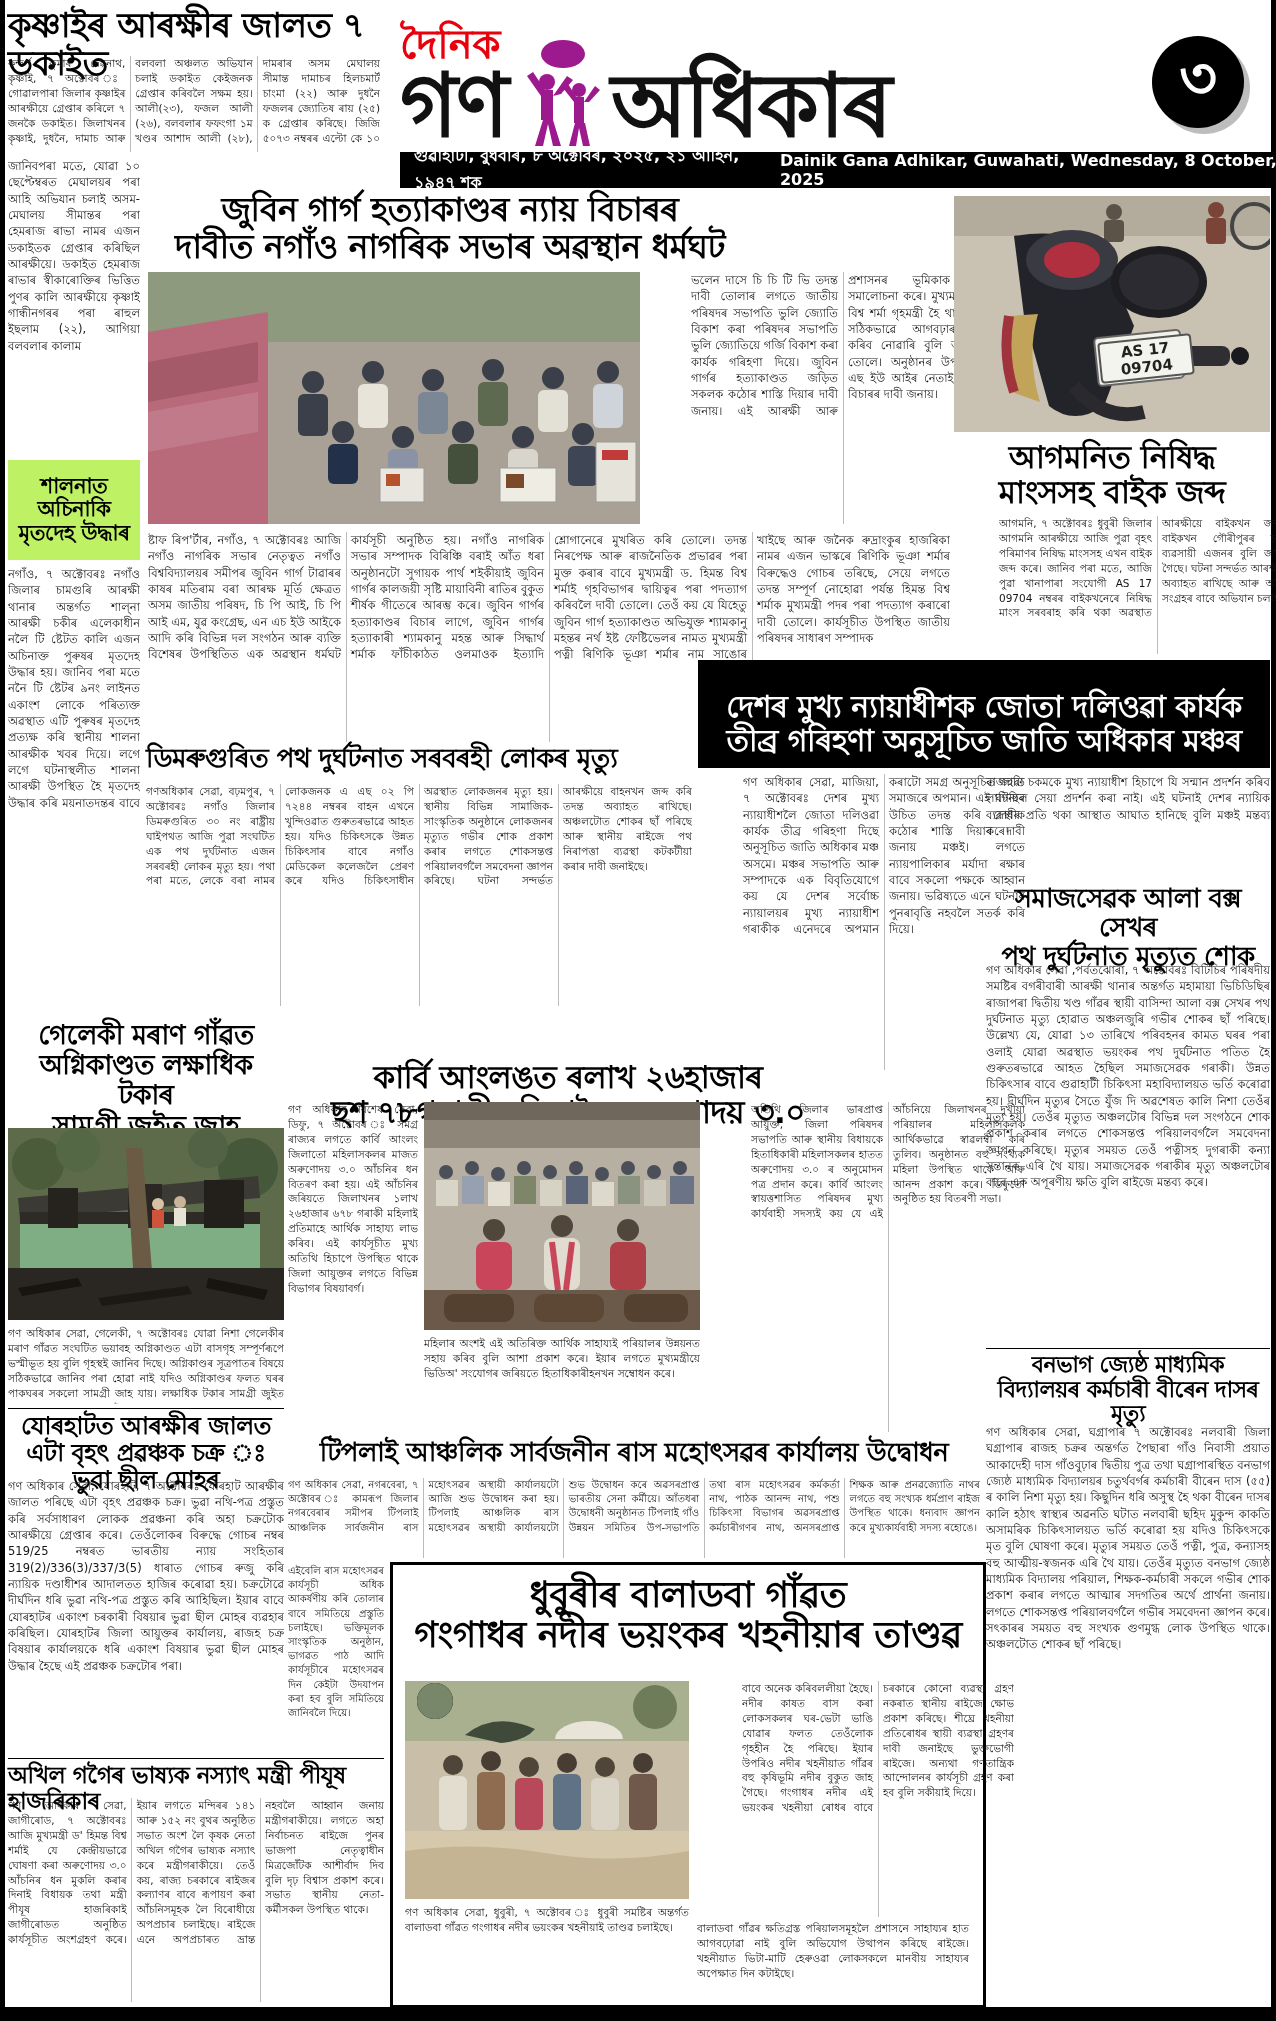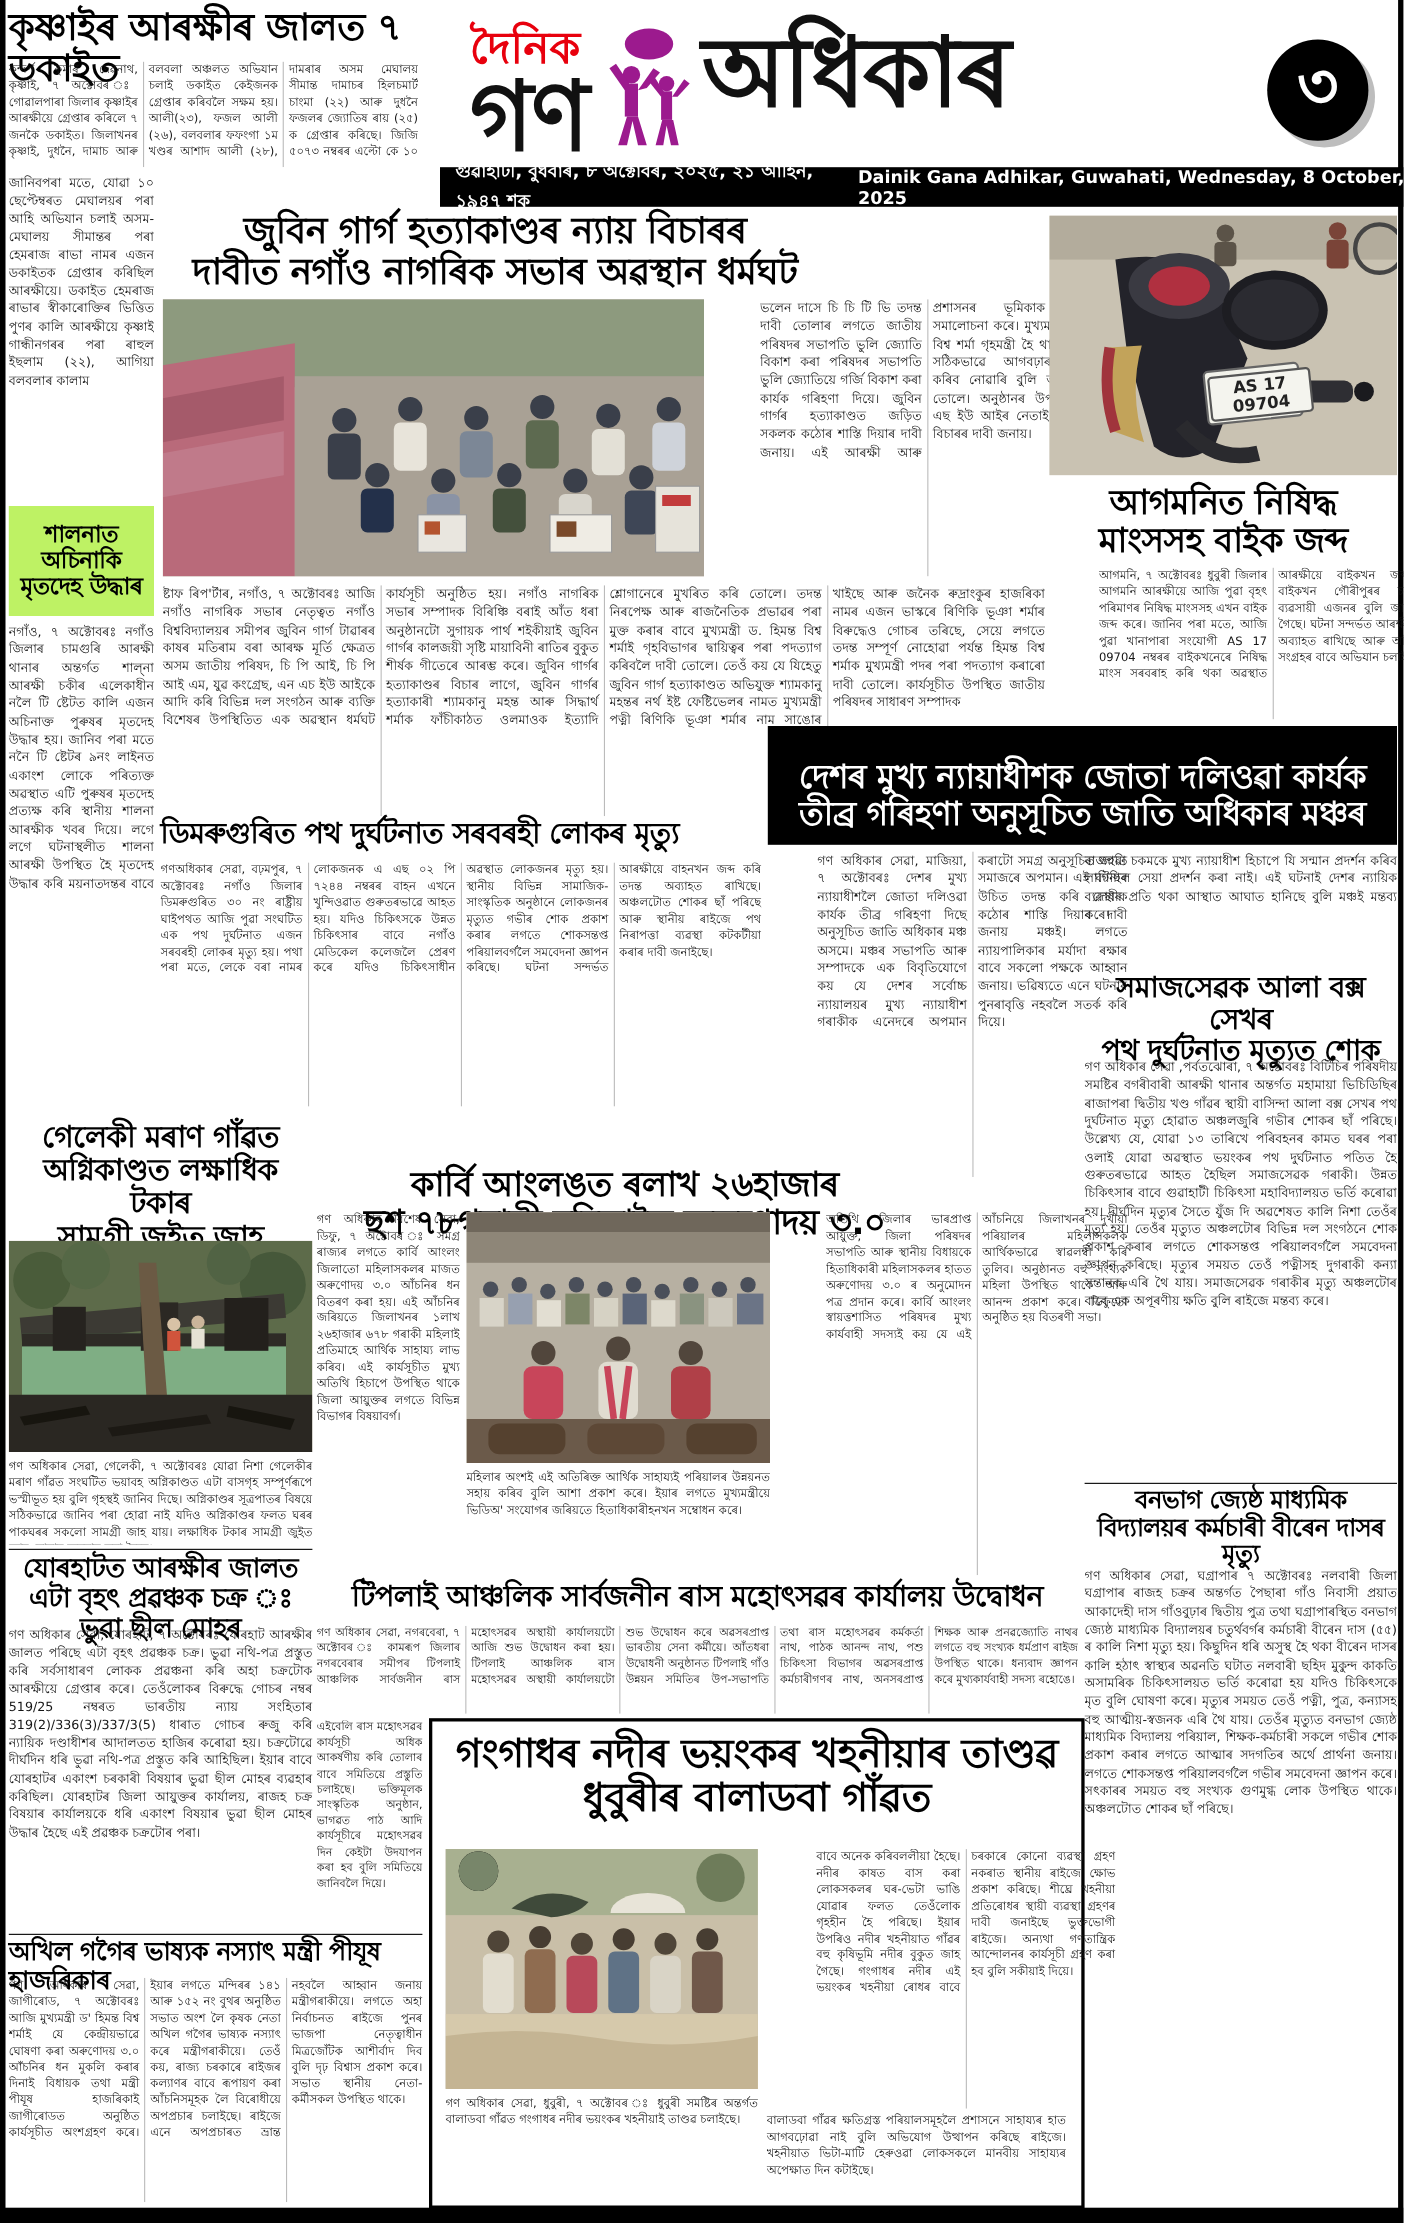--- a/index.html
+++ b/index.html
@@ -42,21 +42,21 @@
 <div class="page">
   <div class="edge-left"></div>
   <div class="edge-right"></div>
   <div class="edge-bottom"></div>
 
   <div class="abs hl" style="left:8px;top:6px;width:372px;font-size:34px;">কৃষ্ণাইৰ আৰক্ষীৰ জালত ৭ ডকাইত</div>
   <div class="abs body-txt cols3" style="left:8px;top:56px;width:372px;height:96px;font-size:10.5px;">কন্দৰ্প কুমাৰ দেৱনাথ, কৃষ্ণাই, ৭ অক্টোবৰ ঃ গোৱালপাৰা জিলাৰ কৃষ্ণাইৰ আৰক্ষীয়ে গ্ৰেপ্তাৰ কৰিলে ৭ জনকৈ ডকাইত। জিলাখনৰ কৃষ্ণাই, দুধনৈ, দামাচ আৰু বলবলা অঞ্চলত অভিযান চলাই ডকাইত কেইজনক গ্ৰেপ্তাৰ কৰিবলৈ সক্ষম হয়। আলী(২৩), ফজল আলী (২৬), বলবলাৰ ফফংগা ১ম খণ্ডৰ আশাদ আলী (২৮), দামৰাৰ অসম মেঘালয় সীমান্ত দামাচৰ হিলচমাৰ্ট চাংমা (২২) আৰু দুধনৈ ফজলৰ জ্যোতিষ ৰায় (২৫) ক গ্ৰেপ্তাৰ কৰিছে। জিজি ৫০৭৩ নম্বৰৰ এল্টো কে ১০ বাহন আৰু কিছু ৰবৰ উদ্ধাৰ কৰিছে। ডকাইত কেইজনৰ বিৰুদ্ধে ইতিমধ্যে আৰক্ষীয়ে Krishnai PS Case No. 52/2025 U/S-126 (2)/115 (2)/309 (4)/140 (4) BNS ধাৰাত গোচৰ ৰুজু কৰি গ্ৰেপ্তাৰ কৰিছে।</div>
   <div class="abs body-txt" style="left:8px;top:158px;width:132px;height:296px;">জানিবপৰা মতে, যোৱা ১০ ছেপ্টেম্বৰত মেঘালয়ৰ পৰা আহি অভিযান চলাই অসম-মেঘালয় সীমান্তৰ পৰা হেমৰাজ ৰাভা নামৰ এজন ডকাইতক গ্ৰেপ্তাৰ কৰিছিল আৰক্ষীয়ে। ডকাইত হেমৰাজ ৰাভাৰ স্বীকাৰোক্তিৰ ভিত্তিত পুণৰ কালি আৰক্ষীয়ে কৃষ্ণাই গান্ধীনগৰৰ পৰা ৰাহুল ইছলাম (২২), আগিয়া বলবলাৰ কালাম</div>
 
   <div class="abs" style="left:400px;top:4px;width:600px;height:144px;display:flex;align-items:flex-end;">
-    <div style="display:flex;gap:10px;margin-left:27px;">
+    <div style="display:flex;align-items:flex-end;gap:10px;">
       <div>
         <div class="masthead-daily">দৈনিক</div>
         <div class="masthead-title">গণ</div>
       </div>
       <span style="display:inline-block;width:84px;height:110px;">
         <svg viewBox="0 0 84 110">
           <ellipse cx="46" cy="16" rx="22" ry="14" fill="#9c1a8e"></ellipse>
           <circle cx="30" cy="44" r="8" fill="#9c1a8e"></circle>
           <rect x="24" y="52" width="12" height="30" fill="#9c1a8e"></rect>
           <path d="M24 58 L10 38 L16 34 L28 52 Z" fill="#9c1a8e"></path>
@@ -277,22 +277,22 @@
     <div>এটা বৃহৎ প্ৰৱঞ্চক চক্ৰ ঃ ভুৱা ছীল মোহৰ</div>
   </div>
   <div class="abs body-txt" style="left:8px;top:1478px;width:276px;height:272px;">গণ অধিকাৰ সেৱা, যোৰহাট, ৭ অক্টোবৰঃ যোৰহাট আৰক্ষীৰ জালত পৰিছে এটা বৃহৎ প্ৰৱঞ্চক চক্ৰ। ভুৱা নথি-পত্ৰ প্ৰস্তুত কৰি সৰ্বসাধাৰণ লোকক প্ৰৱঞ্চনা কৰি অহা চক্ৰটোক আৰক্ষীয়ে গ্ৰেপ্তাৰ কৰে। তেওঁলোকৰ বিৰুদ্ধে গোচৰ নম্বৰ 519/25 নম্বৰত ভাৰতীয় ন্যায় সংহিতাৰ 319(2)/336(3)/337/3(5) ধাৰাত গোচৰ ৰুজু কৰি ন্যায়িক দণ্ডাধীশৰ আদালতত হাজিৰ কৰোৱা হয়। চক্ৰটোৱে দীৰ্ঘদিন ধৰি ভুৱা নথি-পত্ৰ প্ৰস্তুত কৰি আহিছিল। ইয়াৰ বাবে যোৰহাটৰ একাংশ চৰকাৰী বিষয়াৰ ভুৱা ছীল মোহৰ ব্যৱহাৰ কৰিছিল। যোৰহাটৰ জিলা আয়ুক্তৰ কাৰ্যালয়, ৰাজহ চক্ৰ বিষয়াৰ কাৰ্যালয়কে ধৰি একাংশ বিষয়াৰ ভুৱা ছীল মোহৰ উদ্ধাৰ হৈছে এই প্ৰৱঞ্চক চক্ৰটোৰ পৰা।</div>
 
   <div class="abs hl center" style="left:288px;top:1438px;width:692px;font-size:26px;">টিপলাই আঞ্চলিক সাৰ্বজনীন ৰাস মহোৎসৱৰ কাৰ্যালয় উদ্বোধন</div>
   <div class="abs body-txt cols5" style="left:288px;top:1478px;width:692px;height:80px;font-size:10px;">গণ অধিকাৰ সেৱা, নগৰবেৰা, ৭ অক্টোবৰ ঃ কামৰূপ জিলাৰ নগৰবেৰাৰ সমীপৰ টিপলাই আঞ্চলিক সাৰ্বজনীন ৰাস মহোৎসৱৰ অস্থায়ী কাৰ্যালয়টো আজি শুভ উদ্বোধন কৰা হয়। টিপলাই আঞ্চলিক ৰাস মহোৎসৱৰ অস্থায়ী কাৰ্যালয়টো শুভ উদ্বোধন কৰে অৱসৰপ্ৰাপ্ত ভাৰতীয় সেনা কৰ্মীয়ে। আঁতধৰা উদ্বোধনী অনুষ্ঠানত টিপলাই গাঁও উন্নয়ন সমিতিৰ উপ-সভাপতি তথা ৰাস মহোৎসৱৰ কৰ্মকৰ্তা নাথ, পাঠক আনন্দ নাথ, পশু চিকিৎসা বিভাগৰ অৱসৰপ্ৰাপ্ত কৰ্মচাৰীগণৰ নাথ, অনসৰপ্ৰাপ্ত শিক্ষক আৰু প্ৰনৱজ্যোতি নাথৰ লগতে বহু সংখ্যক ধৰ্মপ্ৰাণ ৰাইজ উপস্থিত থাকে। ধন্যবাদ জ্ঞাপন কৰে মুখ্যকাৰ্যবাহী সদস্য ৰহোঙে।</div>
   <div class="abs body-txt" style="left:288px;top:1564px;width:96px;height:190px;font-size:10px;">এইবেলি ৰাস মহোৎসৱৰ কাৰ্যসূচী অধিক আকৰ্ষণীয় কৰি তোলাৰ বাবে সমিতিয়ে প্ৰস্তুতি চলাইছে। ভক্তিমূলক সাংস্কৃতিক অনুষ্ঠান, ভাগৱত পাঠ আদি কাৰ্যসূচীৰে মহোৎসৱৰ দিন কেইটা উদযাপন কৰা হব বুলি সমিতিয়ে জানিবলৈ দিয়ে।</div>
 
   <div class="abs boxed" style="left:390px;top:1562px;width:590px;height:440px;">
     <div class="hl center" style="margin-top:10px;font-size:36px;">
+      <div>ধুবুৰীৰ বালাডবা গাঁৱত</div>
       <div>গংগাধৰ নদীৰ ভয়ংকৰ খহনীয়াৰ তাণ্ডৱ</div>
-      <div>ধুবুৰীৰ বালাডবা গাঁৱত</div>
     </div>
     <div class="photo" style="position:absolute;left:12px;top:116px;width:284px;height:218px;">
       <svg viewBox="0 0 284 218" preserveAspectRatio="none">
         <rect width="284" height="218" fill="#c9bfa8"></rect>
         <rect x="0" y="0" width="284" height="60" fill="#a8b090"></rect>
         <circle cx="250" cy="26" r="22" fill="#6e7c5a"></circle>
           <circle cx="30" cy="20" r="18" fill="#78866া"></circle>
           <circle cx="30" cy="20" r="18" fill="#78866a"></circle>
         <path d="M60 54 Q90 30 130 48 Q120 60 96 62 Z" fill="#3f4a3a"></path>
         <g>

